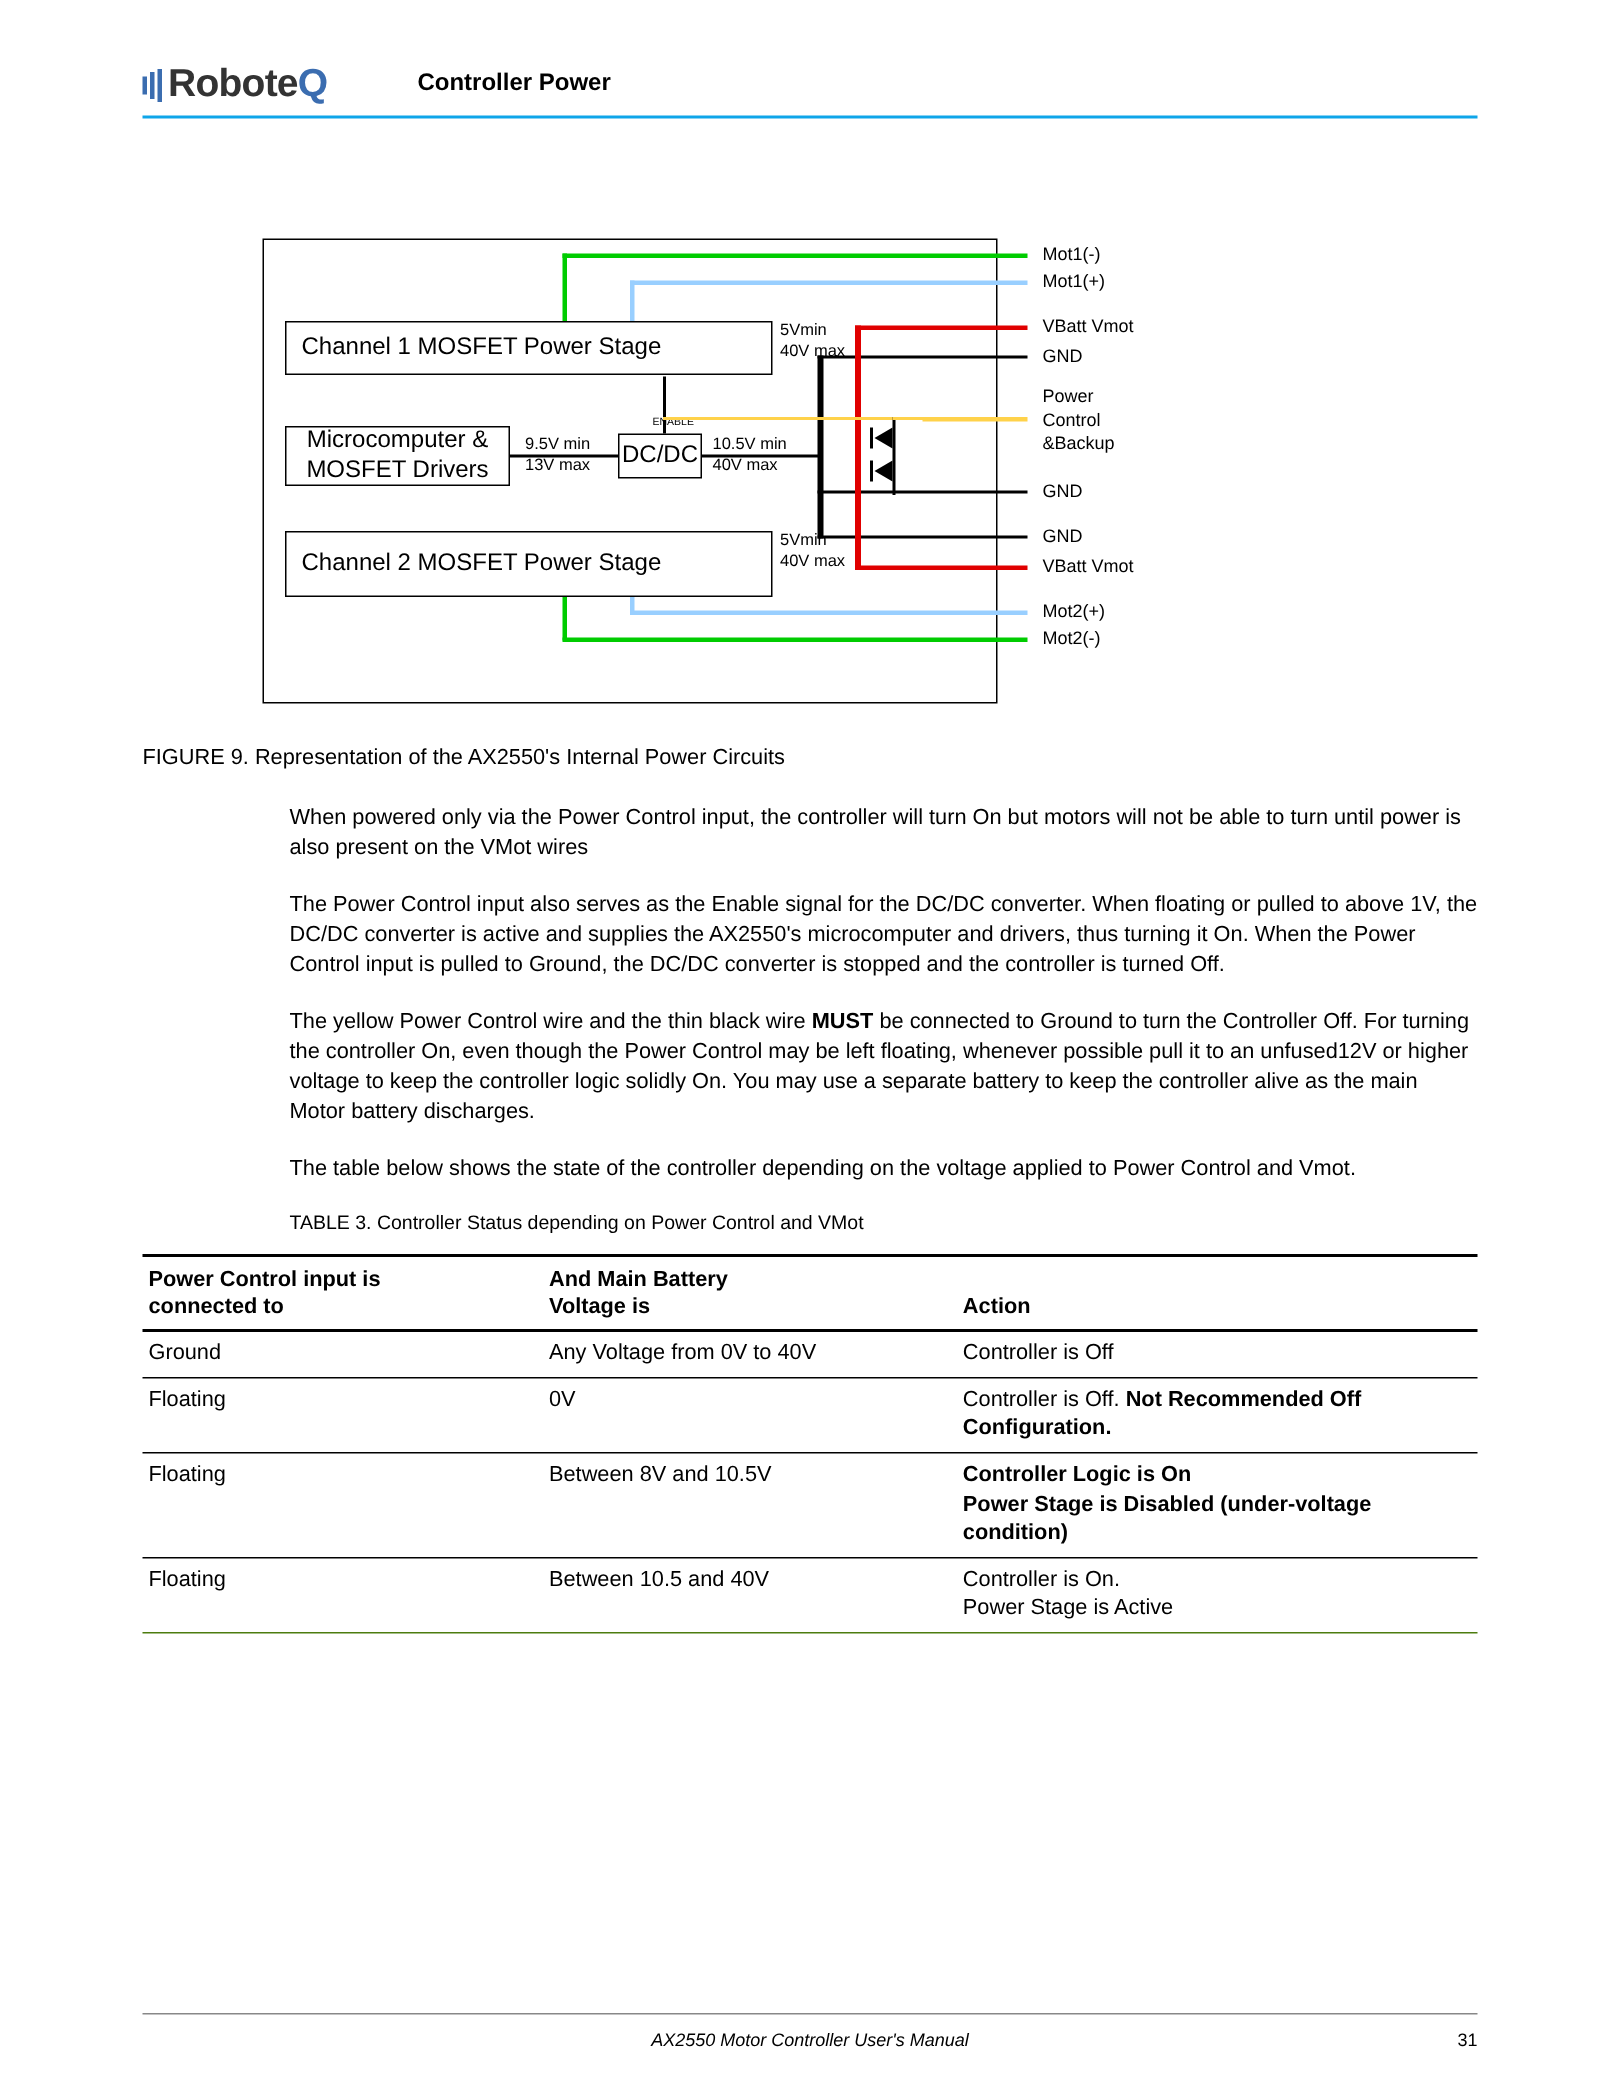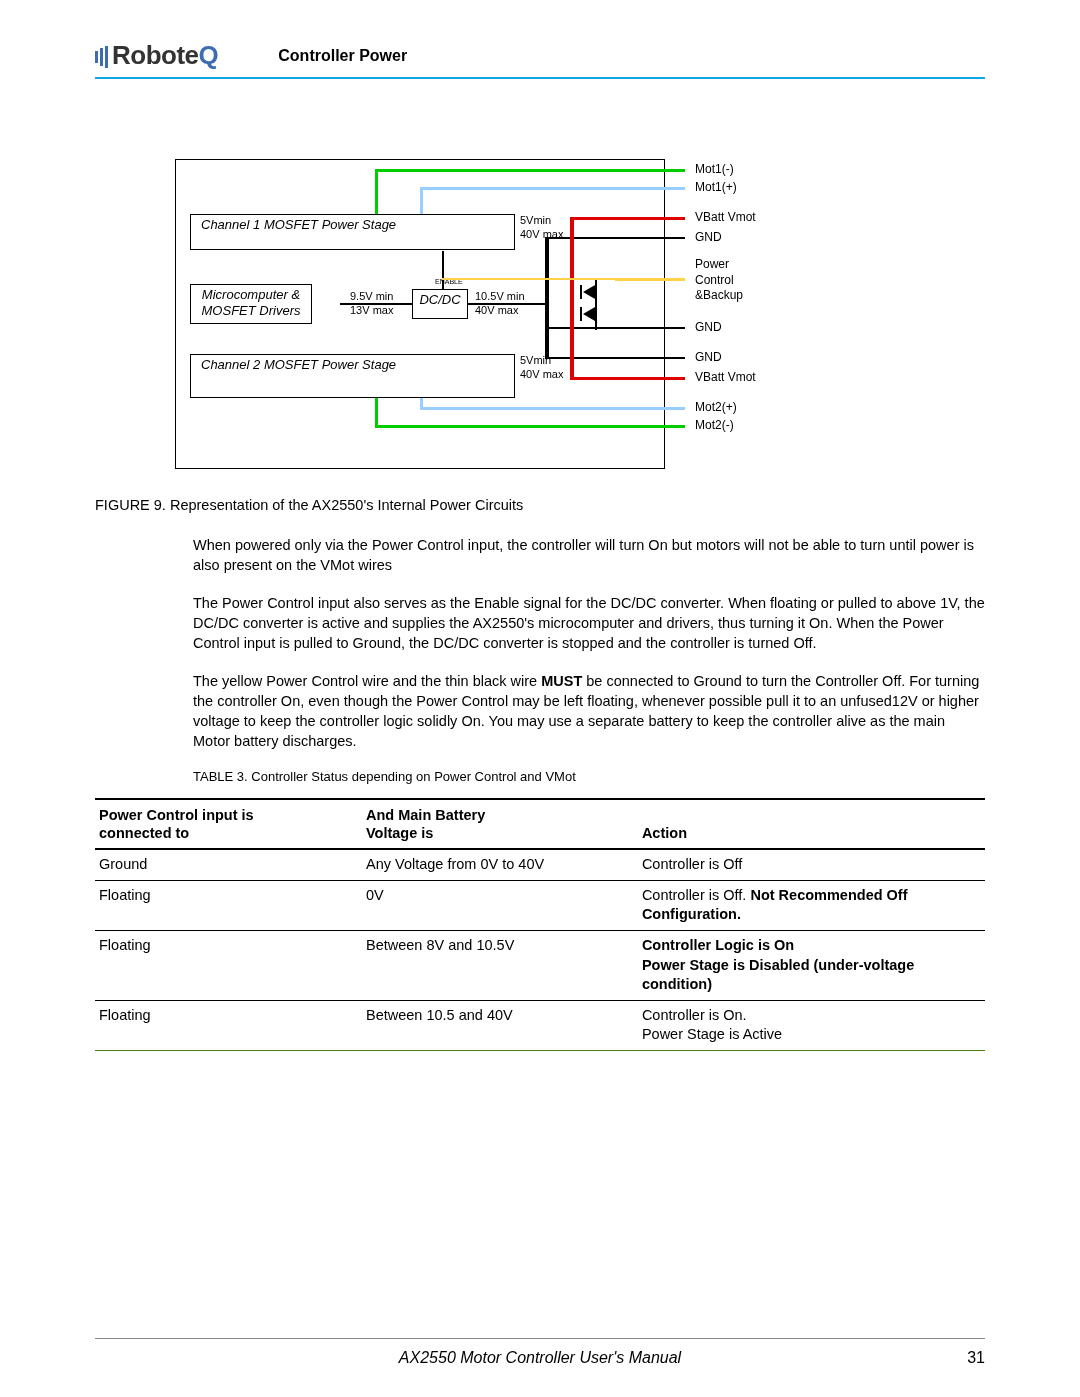--- a/index.html
+++ b/index.html
@@ -58,27 +58,27 @@
   }
   .diagram {
     position: relative;
     width: 700px;
     height: 320px;
   }
   .d-box {
     position: absolute;
     border: 1.5px solid #000;
     background: #fff;
-    font-size: 13px;
+    font-size: 16px;
     display: flex;
+    align-items: center;
     justify-content: center;
     text-align: center;
     line-height: 1.25;
     padding: 2px 6px;
-    font-style: italic;
   }
   .d-line { position:absolute; background:#000; }
   .d-label {
     position:absolute;
     font-size: 12px;
     line-height: 1.3;
     white-space: nowrap;
   }
   .d-small { font-size: 11px; }
   .d-tiny { font-size: 7px; }
@@ -117,21 +117,21 @@
     line-height: 1.35;
   }
   .status-table tr:last-child td { border-bottom: none; }
   .footer {
     position: absolute;
     bottom: 30px;
     left: 95px;
     right: 95px;
     border-top: 1px solid #888;
     padding-top: 10px;
-    font-size: 16px;
+    font-size: 12px;
     display:flex;
     justify-content: center;
   }
   .footer .title { font-style: italic; }
   .footer .pnum { position:absolute; right:0; font-style: normal;}
   
   .diode {
     position:absolute;
     width:16px; height:14px;
   }
@@ -196,21 +196,21 @@
       <div class="d-line" style="left:245px; top:28px; width:3px; height:27px; background:#99cfff;"></div>
       <div class="d-line" style="left:200px; top:220px; width:3px; height:48px; background:#00cc00;"></div>
       <div class="d-line" style="left:245px; top:220px; width:3px; height:30px; background:#99cfff;"></div>
 
       <div class="d-box" style="left:15px; top:55px; width:325px; height:36px; justify-content:flex-start; padding-left:10px;">
         <span>Channel 1 MOSFET Power Stage</span>
       </div>
       <div class="d-label d-small" style="left:345px; top:54px; white-space:pre; text-align:left;">5Vmin
 40V max</div>
 
-      <div class="d-box" style="left:15px; top:125px; width:122px; height:40px; white-space:pre;">
+      <div class="d-box" style="left:15px; top:125px; width:150px; height:40px; white-space:pre;">
         <span>Microcomputer &amp;
 MOSFET Drivers</span>
       </div>
       <div class="d-label d-small" style="left:175px; top:130px; white-space:pre;">9.5V min
 13V max</div>
 
       <div class="d-line" style="left:165px; top:144px; width:72px; height:1.5px;"></div>
 
       <div class="d-box" style="left:237px; top:130px; width:56px; height:30px;">
         <span>DC/DC</span>
@@ -252,20 +252,21 @@
     </div>
   </div>
 
   <div class="figure-caption">FIGURE 9.  Representation of the AX2550's Internal Power Circuits</div>
 
   <p class="body-text">When powered only via the Power Control input, the controller will turn On but motors will not be able to turn until power is also present on the VMot wires</p>
   <p class="body-text">The Power Control input also serves as the Enable signal for the DC/DC converter. When floating or pulled to above 1V, the DC/DC converter is active and supplies the AX2550's microcomputer and drivers, thus turning it On. When the Power Control input is pulled to Ground, the DC/DC converter is stopped and the controller is turned Off.</p>
   <p class="body-text">
     <span>The yellow Power Control wire and the thin black wire </span><b>MUST</b><span> be connected to Ground to turn the Controller Off. For turning the controller On, even though the Power Control may be left floating, whenever possible pull it to an unfused12V or higher voltage to keep the controller logic solidly On. You may use a separate battery to keep the controller alive as the main Motor battery discharges.</span>
   </p>
+  <p class="body-text">The table below shows the state of the controller depending on the voltage applied to Power Control and Vmot.</p>
 
   <div class="table-caption">TABLE 3. Controller Status depending on Power Control and VMot</div>
 
   <table class="status-table">
     <thead>
       <tr>
         <th style="width:30%; white-space:pre;">Power Control input is
 connected to</th>
         <th style="width:31%; white-space:pre;">And Main Battery
 Voltage is</th>

